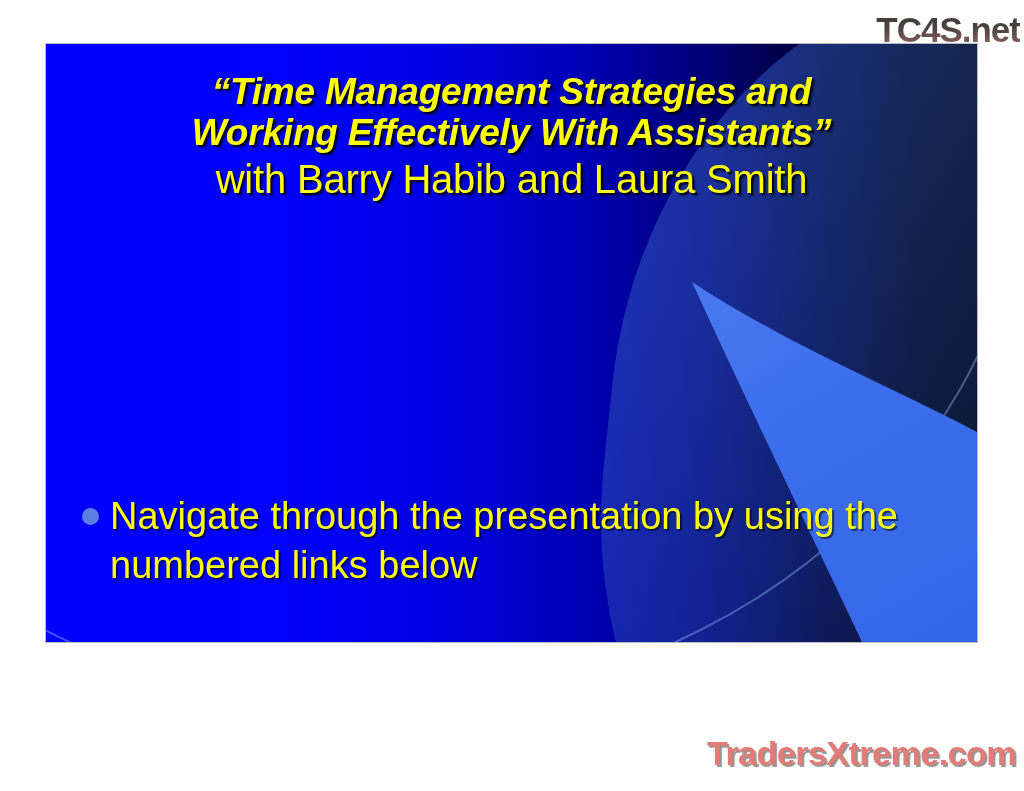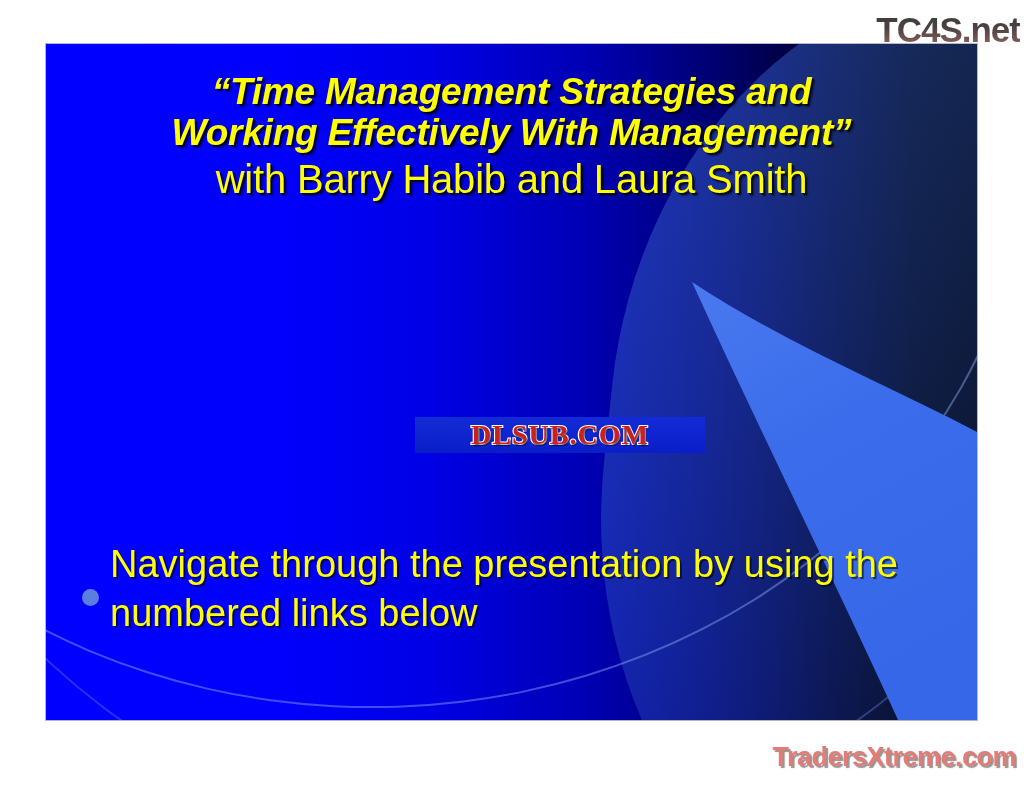--- a/index.html
+++ b/index.html
@@ -23,21 +23,21 @@
     height: 791px;
     background: #ffffff;
   }
 
   
   #slide {
     position: absolute;
     left: 46px;
     top: 44px;
     width: 931px;
-    height: 676px;
+    height: 598px;
     overflow: hidden;
     box-shadow: 0 0 0 1px #b9b9c4;
     background: linear-gradient(
         to right,
         #0000ff 0%,
         #0000fc 26%,
         #0000e4 42%,
         #0000b4 58%,
         #000070 72%,
         #00002e 84%,
@@ -149,22 +149,21 @@
     white-space: nowrap;
   }
 
   
   #bullet-block {
     position: absolute;
     left: 36px;
     top: 448px;
     width: 830px;
     display: flex;
-    align-items: center;
-    margin-top: 48px;
+    align-items: flex-start;
   }
   #bullet-dot {
     flex: 0 0 auto;
     width: 17px;
     height: 17px;
     border-radius: 50%;
     background: #5a7fe0;
     margin-top: 16px;
     margin-right: 11px;
   }
@@ -194,21 +193,21 @@
     text-shadow: none;
     white-space: nowrap;
     margin-top: 8px;
   }
   #tx-watermark {
     position: absolute;
     right: 8px;
     bottom: 18px;
     font-family: "Liberation Sans", sans-serif;
     font-weight: bold;
-    font-size: 27px;
+    font-size: 34px;
     letter-spacing: -0.5px;
     color: #e37b76;
     -webkit-text-stroke: 2.4px #ffffff;
     paint-order: stroke fill;
     text-shadow: 2px 2px 1px rgba(60,60,60,0.55);
     white-space: nowrap;
   }
 </style>
 </head>
 <body>
@@ -231,27 +230,24 @@
       </defs>
       <path d="M 646 238
                C 740 300, 840 340, 931 388
                L 931 698
                L 862 698
                C 800 560, 720 400, 646 238 Z" fill="url(#wedgeGrad)"></path>
     </svg>
 
     <div id="title-block">
       <span class="title-line">“Time Management Strategies and</span>
-      <span class="title-line">Working Effectively With Management”</span>
+      <span class="title-line">Working Effectively With Assistants”</span>
       <span class="title-line plain">with Barry Habib and Laura Smith</span>
     </div>
 
-    <div id="dlsub-logo">
-      <span id="dlsub-text">DLSUB.COM</span>
-    </div>
 
     <div id="bullet-block">
       <span id="bullet-dot"></span>
       <span id="bullet-text">Navigate through the presentation by using the numbered links below</span>
     </div>
 
   </div>
 
   <div id="tc4s-watermark">TC4S.net</div>
 

